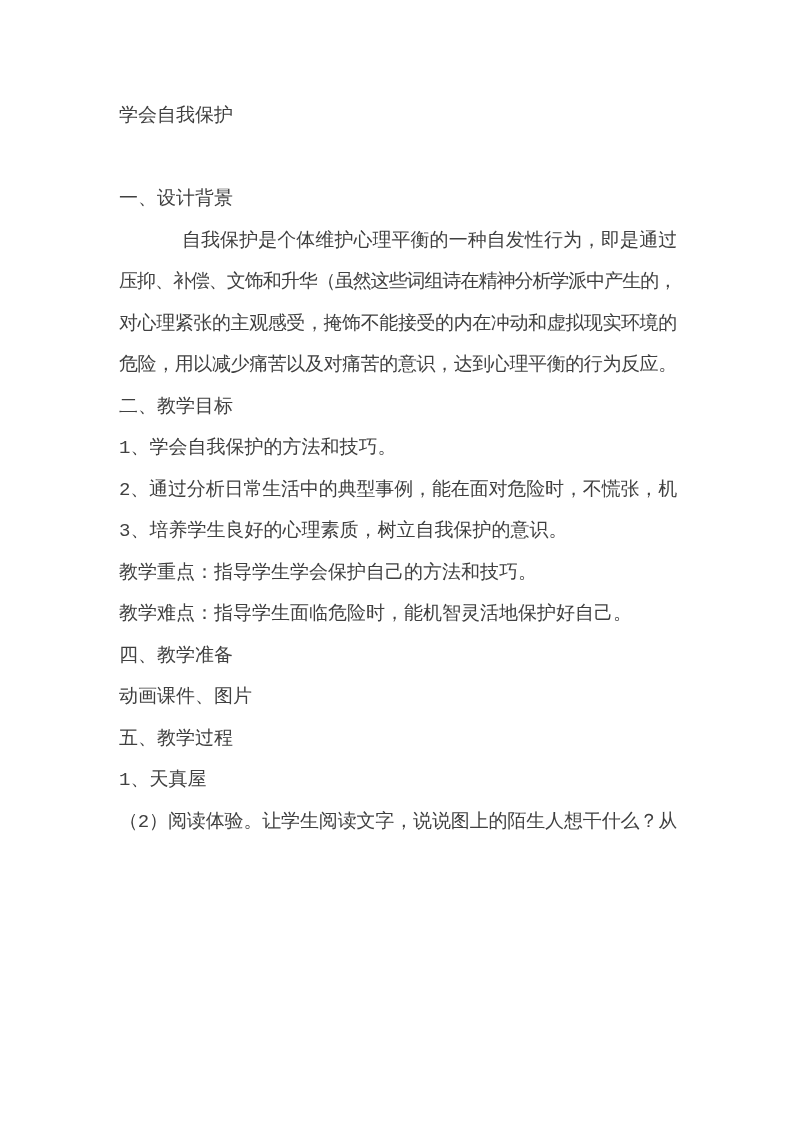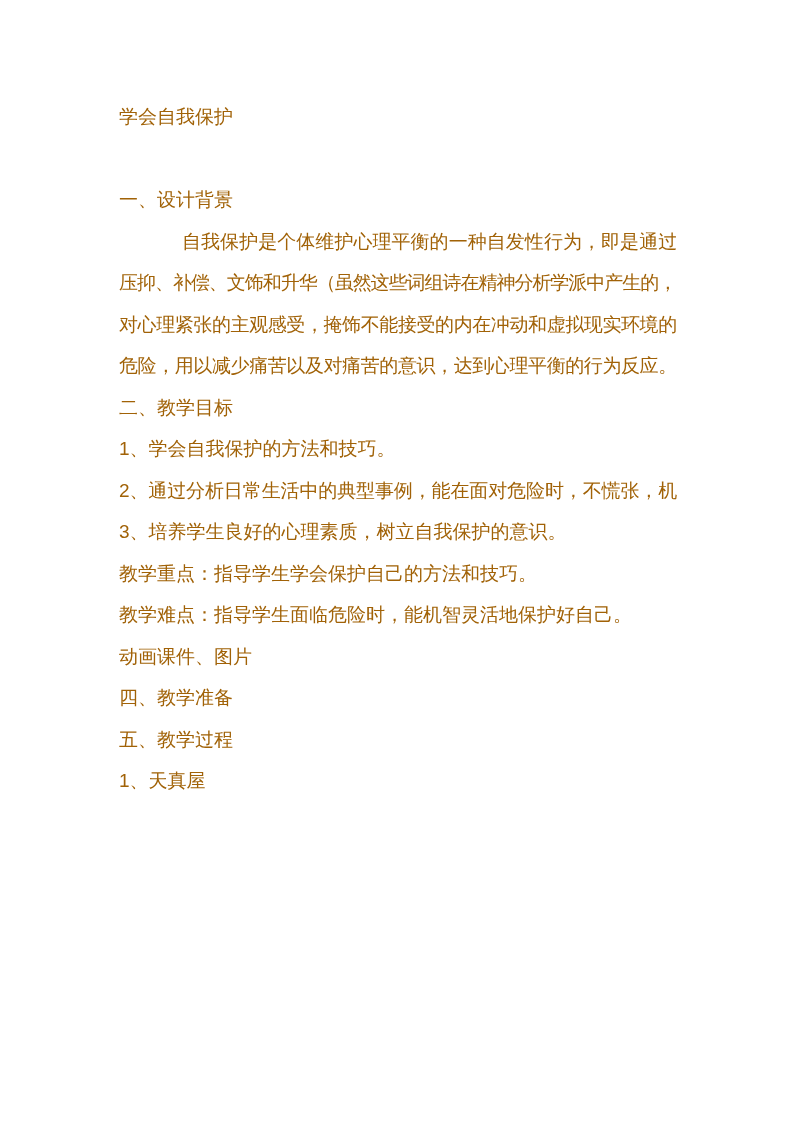--- a/index.html
+++ b/index.html
@@ -16,22 +16,22 @@
   .page {
     position: absolute;
     left: 119px;
     top: 96px;
     width: 557px;
   }
   .line {
     height: 41.5px;
     line-height: 41.5px;
     font-size: 19px;
-    color: #a16207;
-    font-family: Liberation Sans, sans-serif;
+    color: #404040;
+    font-family: Liberation Mono, monospace;
     text-align: left;
   }
   .line.justify {
     text-align: justify;
     text-align-last: justify;
     letter-spacing: -1.2px;
   }
   .line.indent {
     padding-left: 63px;
   }
@@ -49,17 +49,18 @@
     <div class="line justify indent">自我保护是个体维护心理平衡的一种自发性行为，即是通过</div>
     <div class="line justify">压抑、补偿、文饰和升华（虽然这些词组诗在精神分析学派中产生的，</div>
     <div class="line justify">对心理紧张的主观感受，掩饰不能接受的内在冲动和虚拟现实环境的</div>
     <div class="line justify">危险，用以减少痛苦以及对痛苦的意识，达到心理平衡的行为反应。</div>
     <div class="line">二、教学目标</div>
     <div class="line">1、学会自我保护的方法和技巧。</div>
     <div class="line justify">2、通过分析日常生活中的典型事例，能在面对危险时，不慌张，机</div>
     <div class="line">3、培养学生良好的心理素质，树立自我保护的意识。</div>
     <div class="line">教学重点：指导学生学会保护自己的方法和技巧。</div>
     <div class="line">教学难点：指导学生面临危险时，能机智灵活地保护好自己。</div>
+    <div class="line">四、教学准备</div>
     <div class="line">动画课件、图片</div>
-    <div class="line">四、教学准备</div>
     <div class="line">五、教学过程</div>
     <div class="line">1、天真屋</div>
+    <div class="line justify">（2）阅读体验。让学生阅读文字，说说图上的陌生人想干什么？从</div>
   </div>
 
 </body></html>

